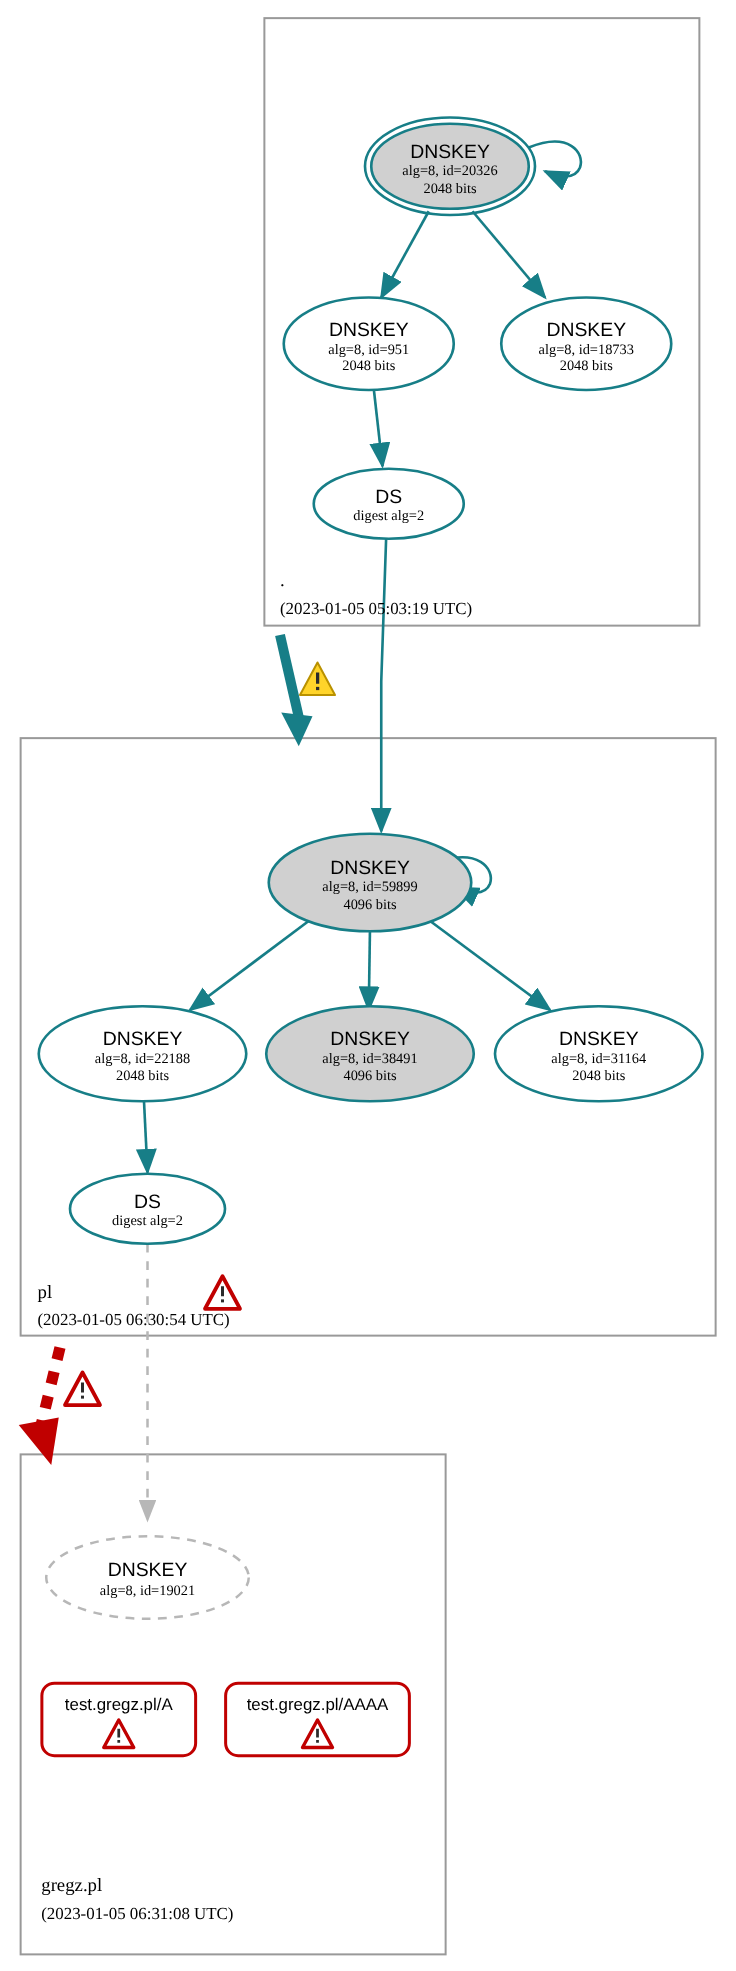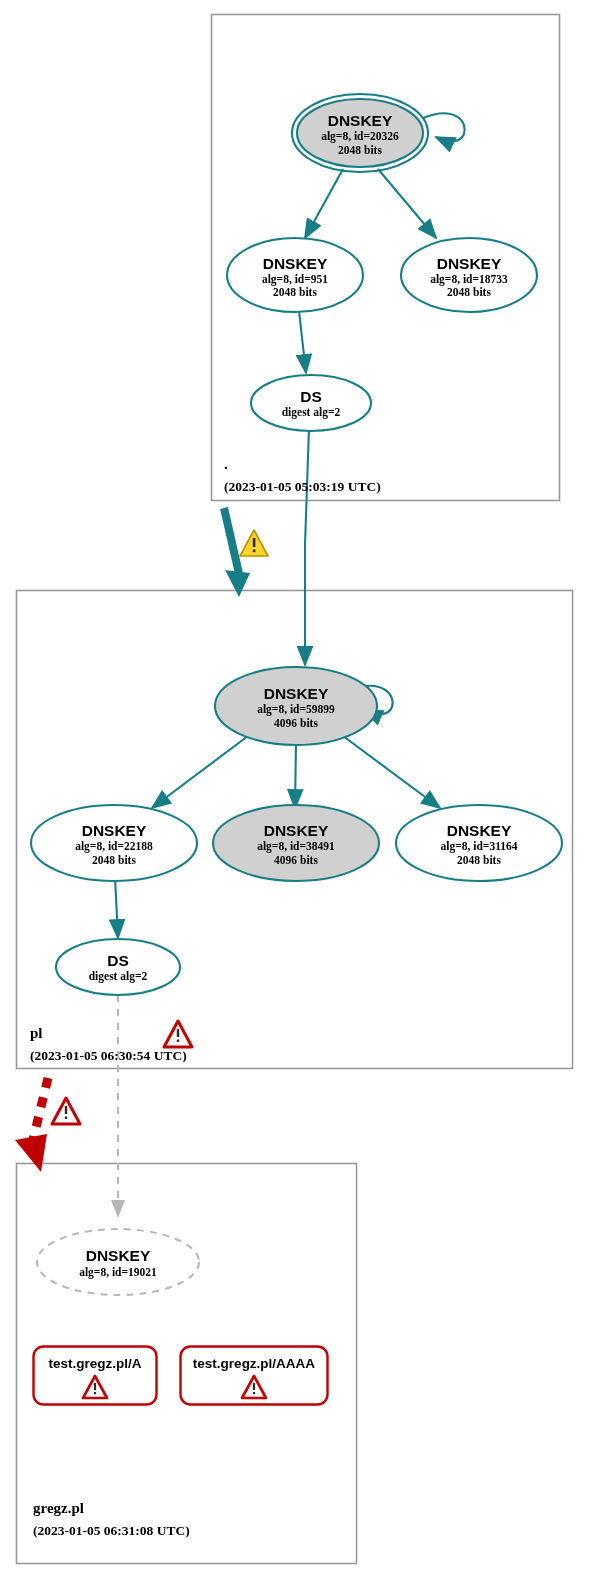--- a/index.html
+++ b/index.html
@@ -1,18 +1,18 @@
 <!DOCTYPE html>
 <html><head>
 <meta charset="utf-8">
 <style>
   html,body{margin:0;padding:0;background:#ffffff;}
   body{width:589px;height:1577px;position:relative;overflow:hidden;
        font-family:"Liberation Sans",sans-serif;}
-  #stage{position:absolute;left:0;top:0;width:589px;height:1577px;font-weight:bold;}
+  #stage{position:absolute;left:0;top:0;width:589px;height:1577px;}
   svg{position:absolute;left:0;top:0;width:589px;height:1577px;}
   .zone-label{font-family:"Liberation Serif",serif;font-size:15px;fill:#000;}
   .zone-time{font-family:"Liberation Serif",serif;font-size:13.5px;fill:#000;}
   .node-title{font-family:"Liberation Sans",sans-serif;font-size:15.5px;fill:#000;text-anchor:middle;}
   .node-sub{font-family:"Liberation Serif",serif;font-size:11.5px;fill:#000;text-anchor:middle;}
   .rr-label{font-family:"Liberation Sans",sans-serif;font-size:13.5px;fill:#000;text-anchor:middle;}
 </style>
 </head>
 <body>
 

